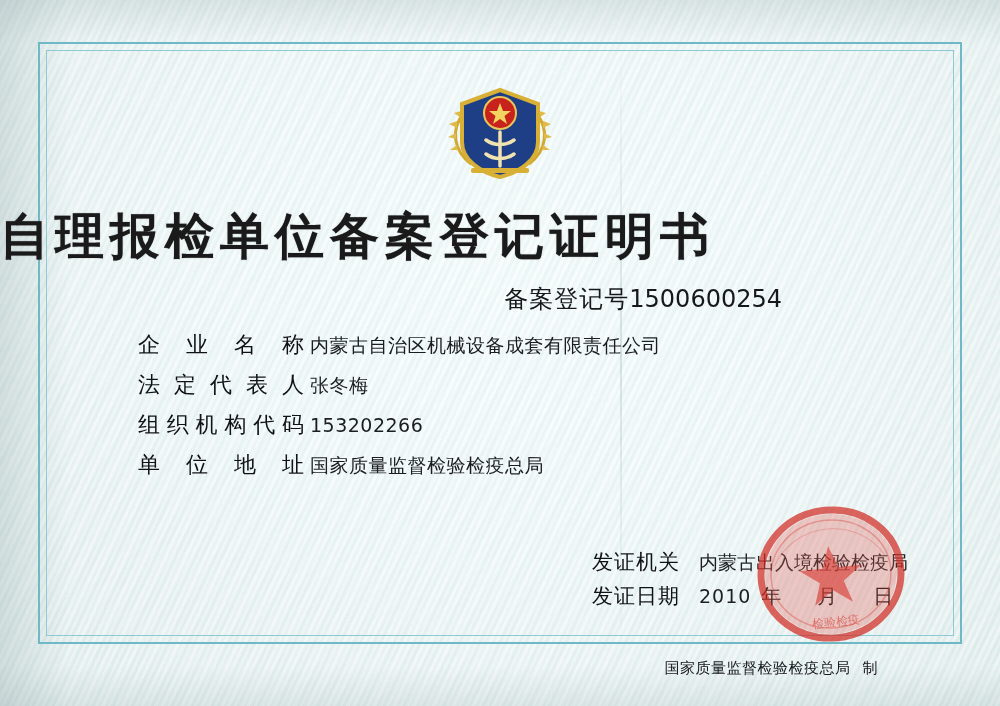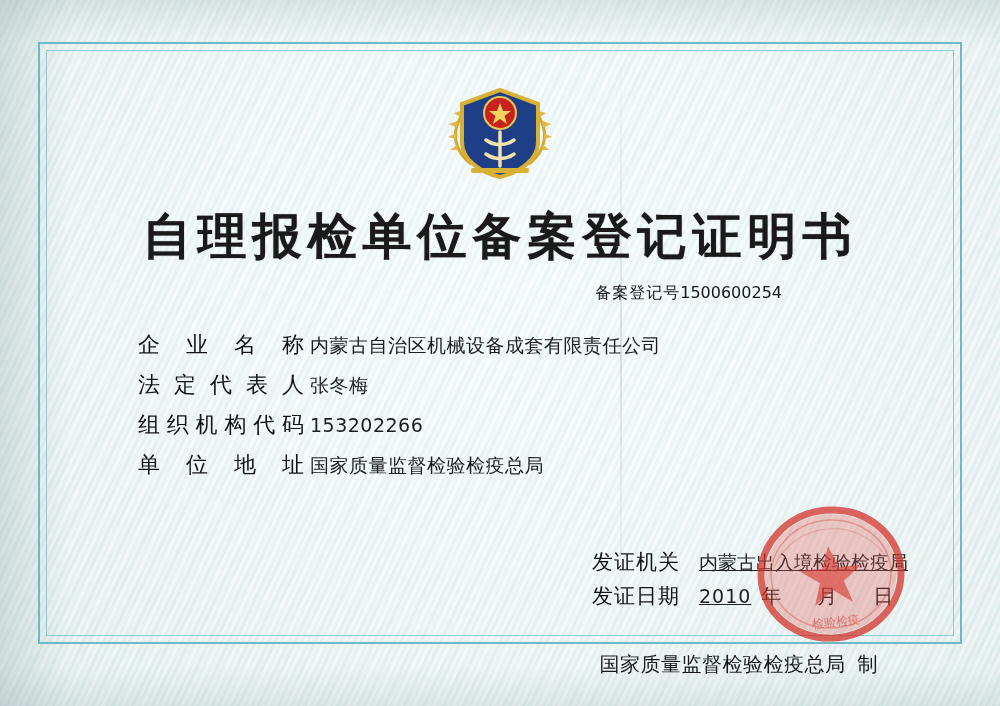--- a/index.html
+++ b/index.html
@@ -80,36 +80,35 @@
     transform: translateX(-50%);
     width: 118px;
     height: 96px;
   }
 
   
   #title {
     position: absolute;
     left: 0; right: 0;
     top: 204px;
-    text-align: center;
     font-family: "DejaVu Sans", "Liberation Sans", sans-serif;
     font-weight: 700;
     font-size: 49px;
     letter-spacing: 6px;
     color: #1a1a1a;
     text-shadow: 0 0 1px rgba(0,0,0,0.55);
   }
 
   
   #reg-line {
     position: absolute;
     right: 218px;
     top: 283px;
     font-family: "DejaVu Sans", "Liberation Sans", sans-serif;
-    font-size: 16px;
+    font-size: 24px;
     color: #16181a;
     white-space: nowrap;
   }
   #reg-line .reg-label { letter-spacing: 1px; }
   #reg-line .reg-value { letter-spacing: 0px; }
 
   
   #fields {
     position: absolute;
     left: 138px;
@@ -157,21 +156,20 @@
     font-family: "DejaVu Sans", "Liberation Sans", sans-serif;
     font-size: 21px;
     color: #101214;
     letter-spacing: 1px;
     margin-right: 19px;
   }
   .issuer-value {
     font-family: "DejaVu Sans", "Liberation Sans", sans-serif;
     font-size: 19px;
     color: #1d2023;
-    text-decoration: underline;
   }
   #issue-date-row .date-year {
     font-size: 19px;
     letter-spacing: 1px;
   }
   #issue-date-row .date-unit {
     font-size: 20px;
     margin: 0 26px 0 10px;
     color: #101214;
   }
@@ -185,21 +183,21 @@
     height: 148px;
     pointer-events: none;
   }
 
   
   #footer {
     position: absolute;
     right: 122px;
     bottom: 28px;
     font-family: Liberation Serif, serif;
-    font-size: 20px;
+    font-size: 15px;
     color: #17191b;
     letter-spacing: 0.5px;
     padding-left: 14px;
   }
   #footer .footer-suffix { margin-left: 12px; }
 </style>
 </head>
 <body>
 
 <div id="certificate">

